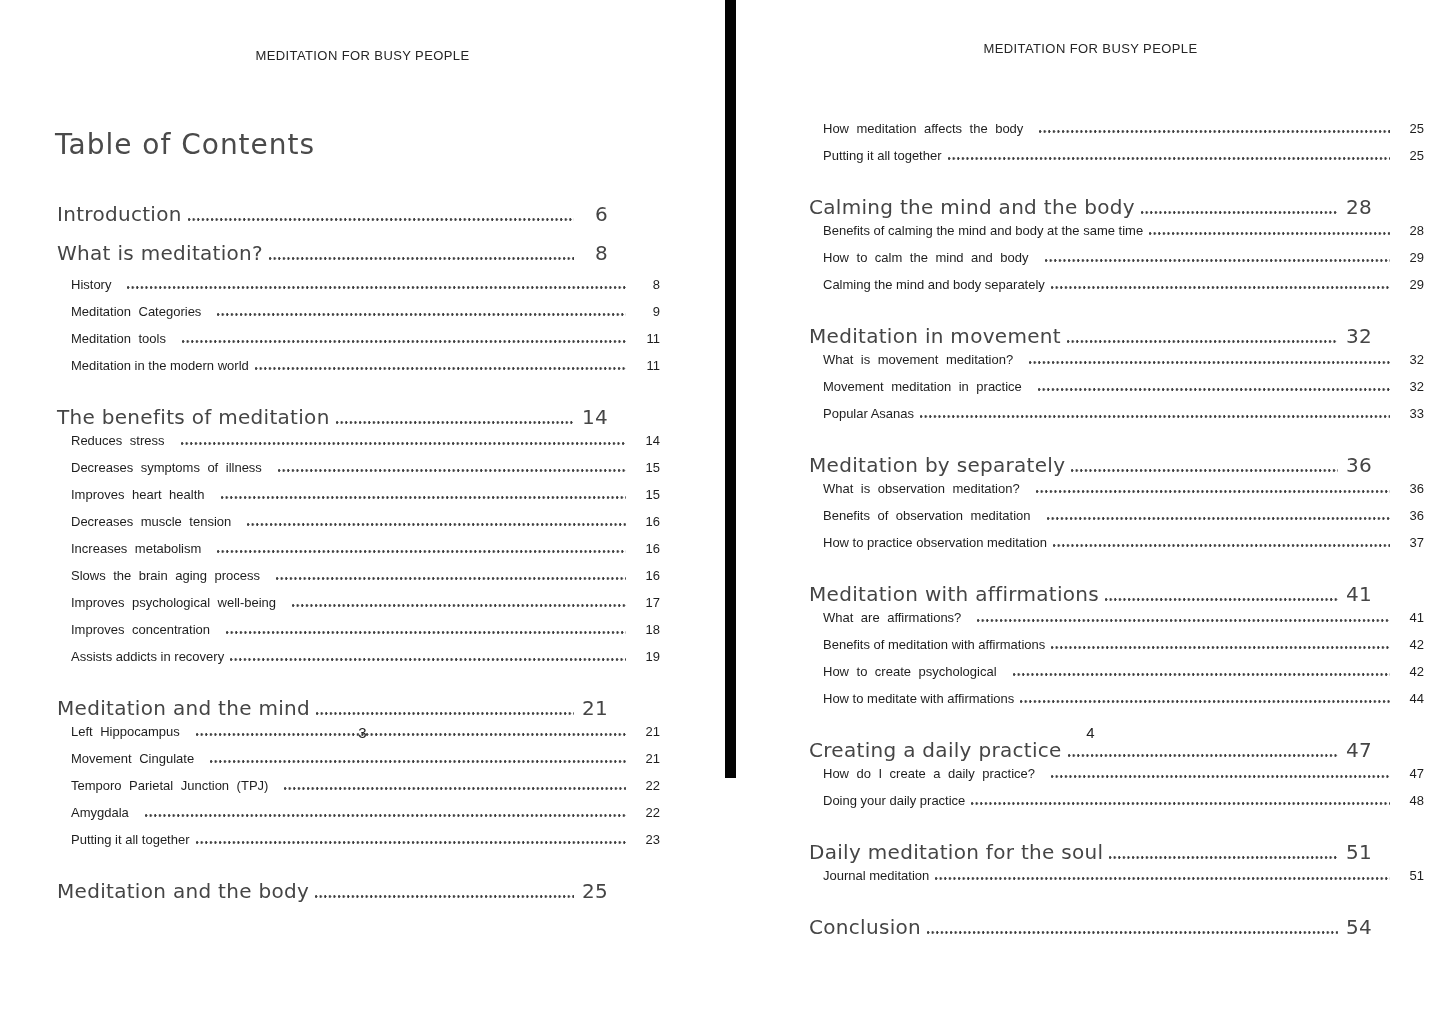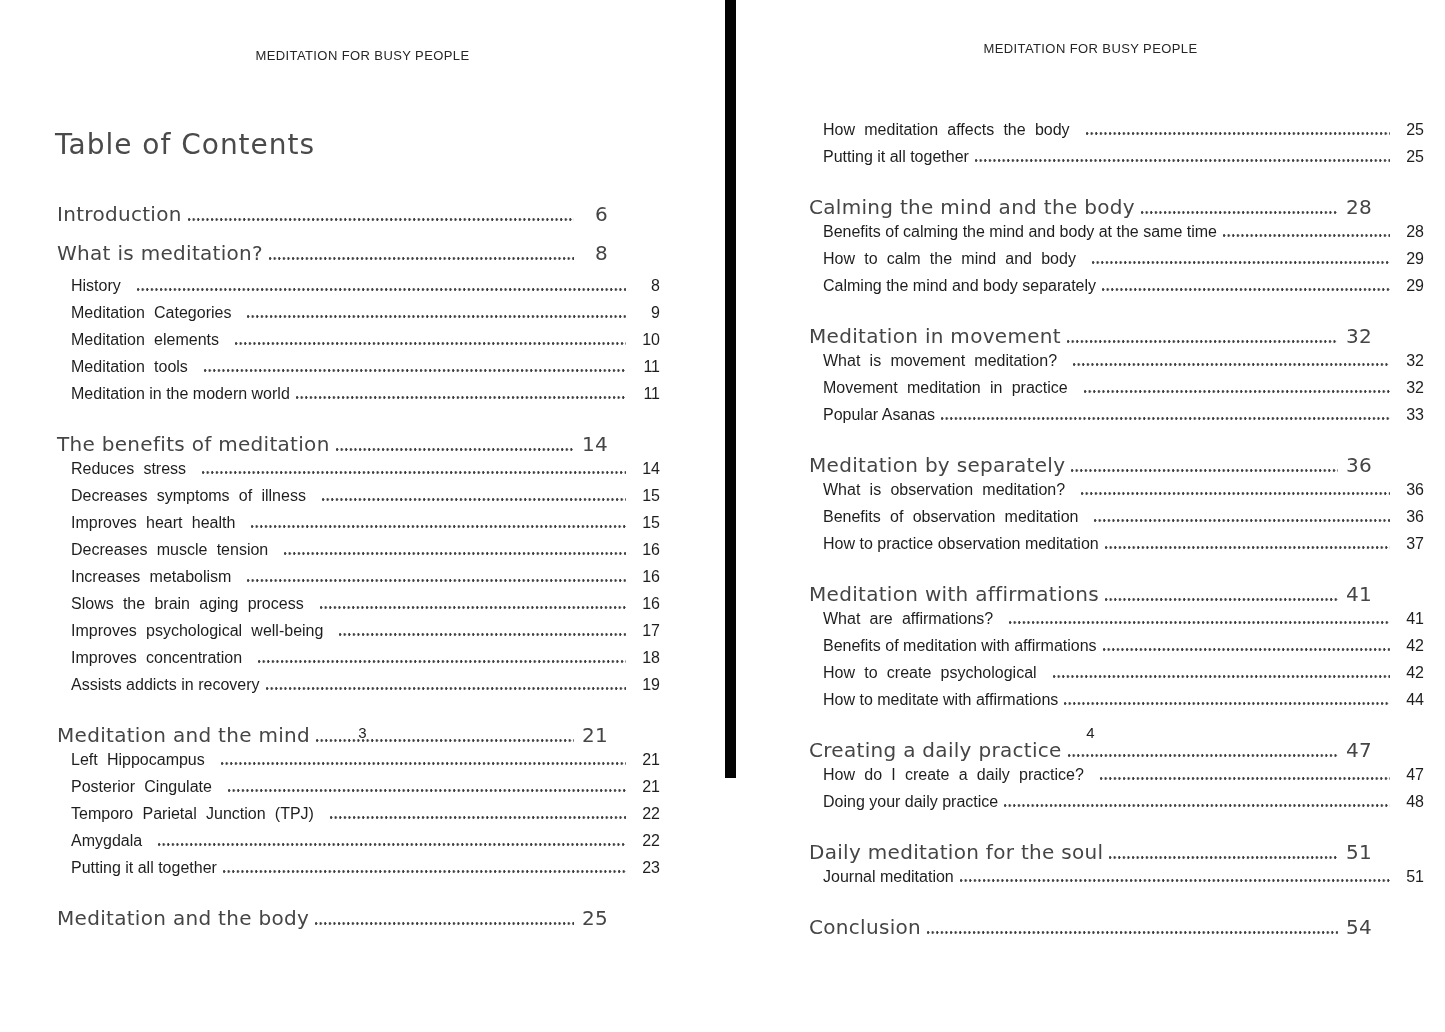--- a/index.html
+++ b/index.html
@@ -33,21 +33,21 @@
 
   .row{display:flex;align-items:baseline;height:27px;white-space:nowrap;}
   .row .label{flex:0 0 auto;}
   .dots{
     flex:1 1 auto;height:3px;margin:0 8px 0 6px;
     background-image:radial-gradient(circle at 1.1px 1.5px,#3c3c3c 1.05px,rgba(0,0,0,0) 1.45px);
     background-size:4.6px 3px;background-repeat:repeat-x;background-position:left bottom;
   }
   .pg{flex:0 0 auto;min-width:26px;text-align:right;}
 
-  .sub{font-size:16px;color:#1e1e1e;padding-left:14px;}
+  .sub{font-size:13px;color:#1e1e1e;padding-left:14px;}
   .section{
     font-family:"DejaVu Sans",sans-serif;font-size:20px;color:#454545;
     letter-spacing:.3px;padding-right:52px;margin-top:20px;margin-bottom:1px;
   }
   .toc > .row:first-child{margin-top:0;}
   .mt-sm{margin-top:12px;}
   .mt-xs{margin-top:9px;}
   .sp{word-spacing:.3em;}
   .sp .dots{margin-left:16px;}
 
@@ -80,25 +80,20 @@
           <span class="label">History</span>
           <span class="dots"></span>
           <span class="pg">8</span>
         </div>
       <div class="row sub sp">
           <span class="label">Meditation Categories</span>
           <span class="dots"></span>
           <span class="pg">9</span>
         </div>
       <div class="row sub sp">
-          <span class="label">Meditation elements</span>
-          <span class="dots"></span>
-          <span class="pg">10</span>
-        </div>
-      <div class="row sub sp">
           <span class="label">Meditation tools</span>
           <span class="dots"></span>
           <span class="pg">11</span>
         </div>
       <div class="row sub">
           <span class="label">Meditation in the modern world</span>
           <span class="dots"></span>
           <span class="pg">11</span>
         </div>
       <div class="row section">
@@ -155,21 +150,21 @@
           <span class="label">Meditation and the mind</span>
           <span class="dots"></span>
           <span class="pg">21</span>
         </div>
       <div class="row sub sp">
           <span class="label">Left Hippocampus</span>
           <span class="dots"></span>
           <span class="pg">21</span>
         </div>
       <div class="row sub sp">
-          <span class="label">Posterior Cingulate</span>
+          <span class="label">Movement Cingulate</span>
           <span class="dots"></span>
           <span class="pg">21</span>
         </div>
       <div class="row sub sp">
           <span class="label">Temporo Parietal Junction (TPJ)</span>
           <span class="dots"></span>
           <span class="pg">22</span>
         </div>
       <div class="row sub sp">
           <span class="label">Amygdala</span>

